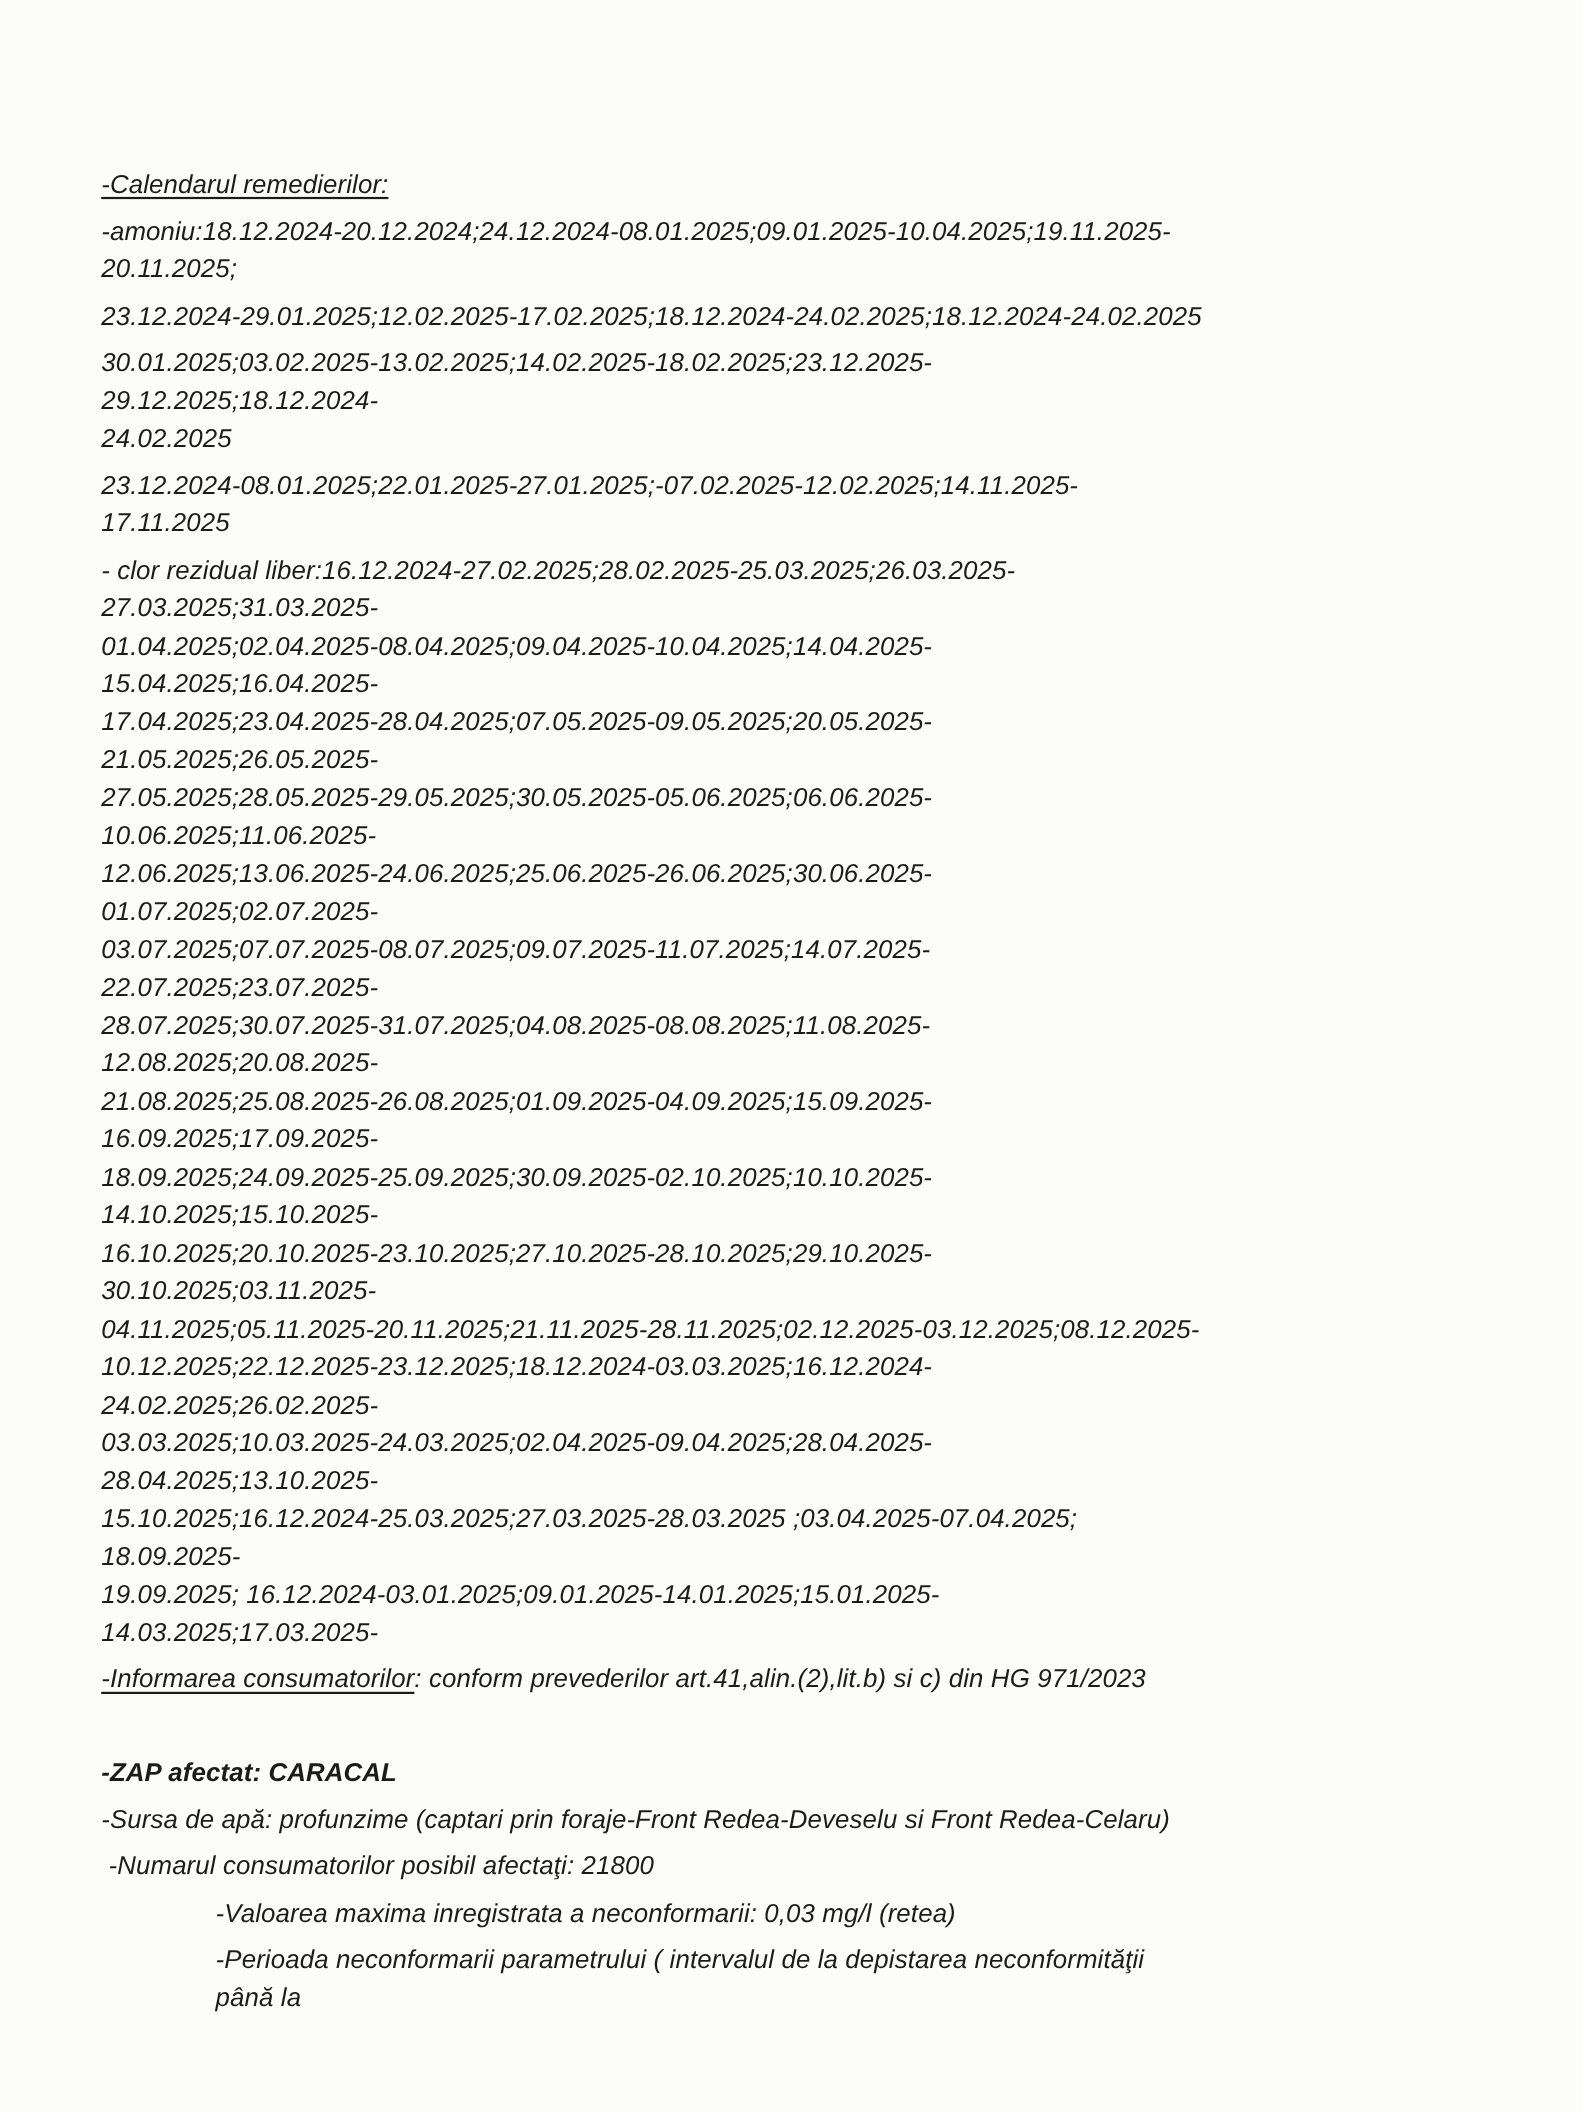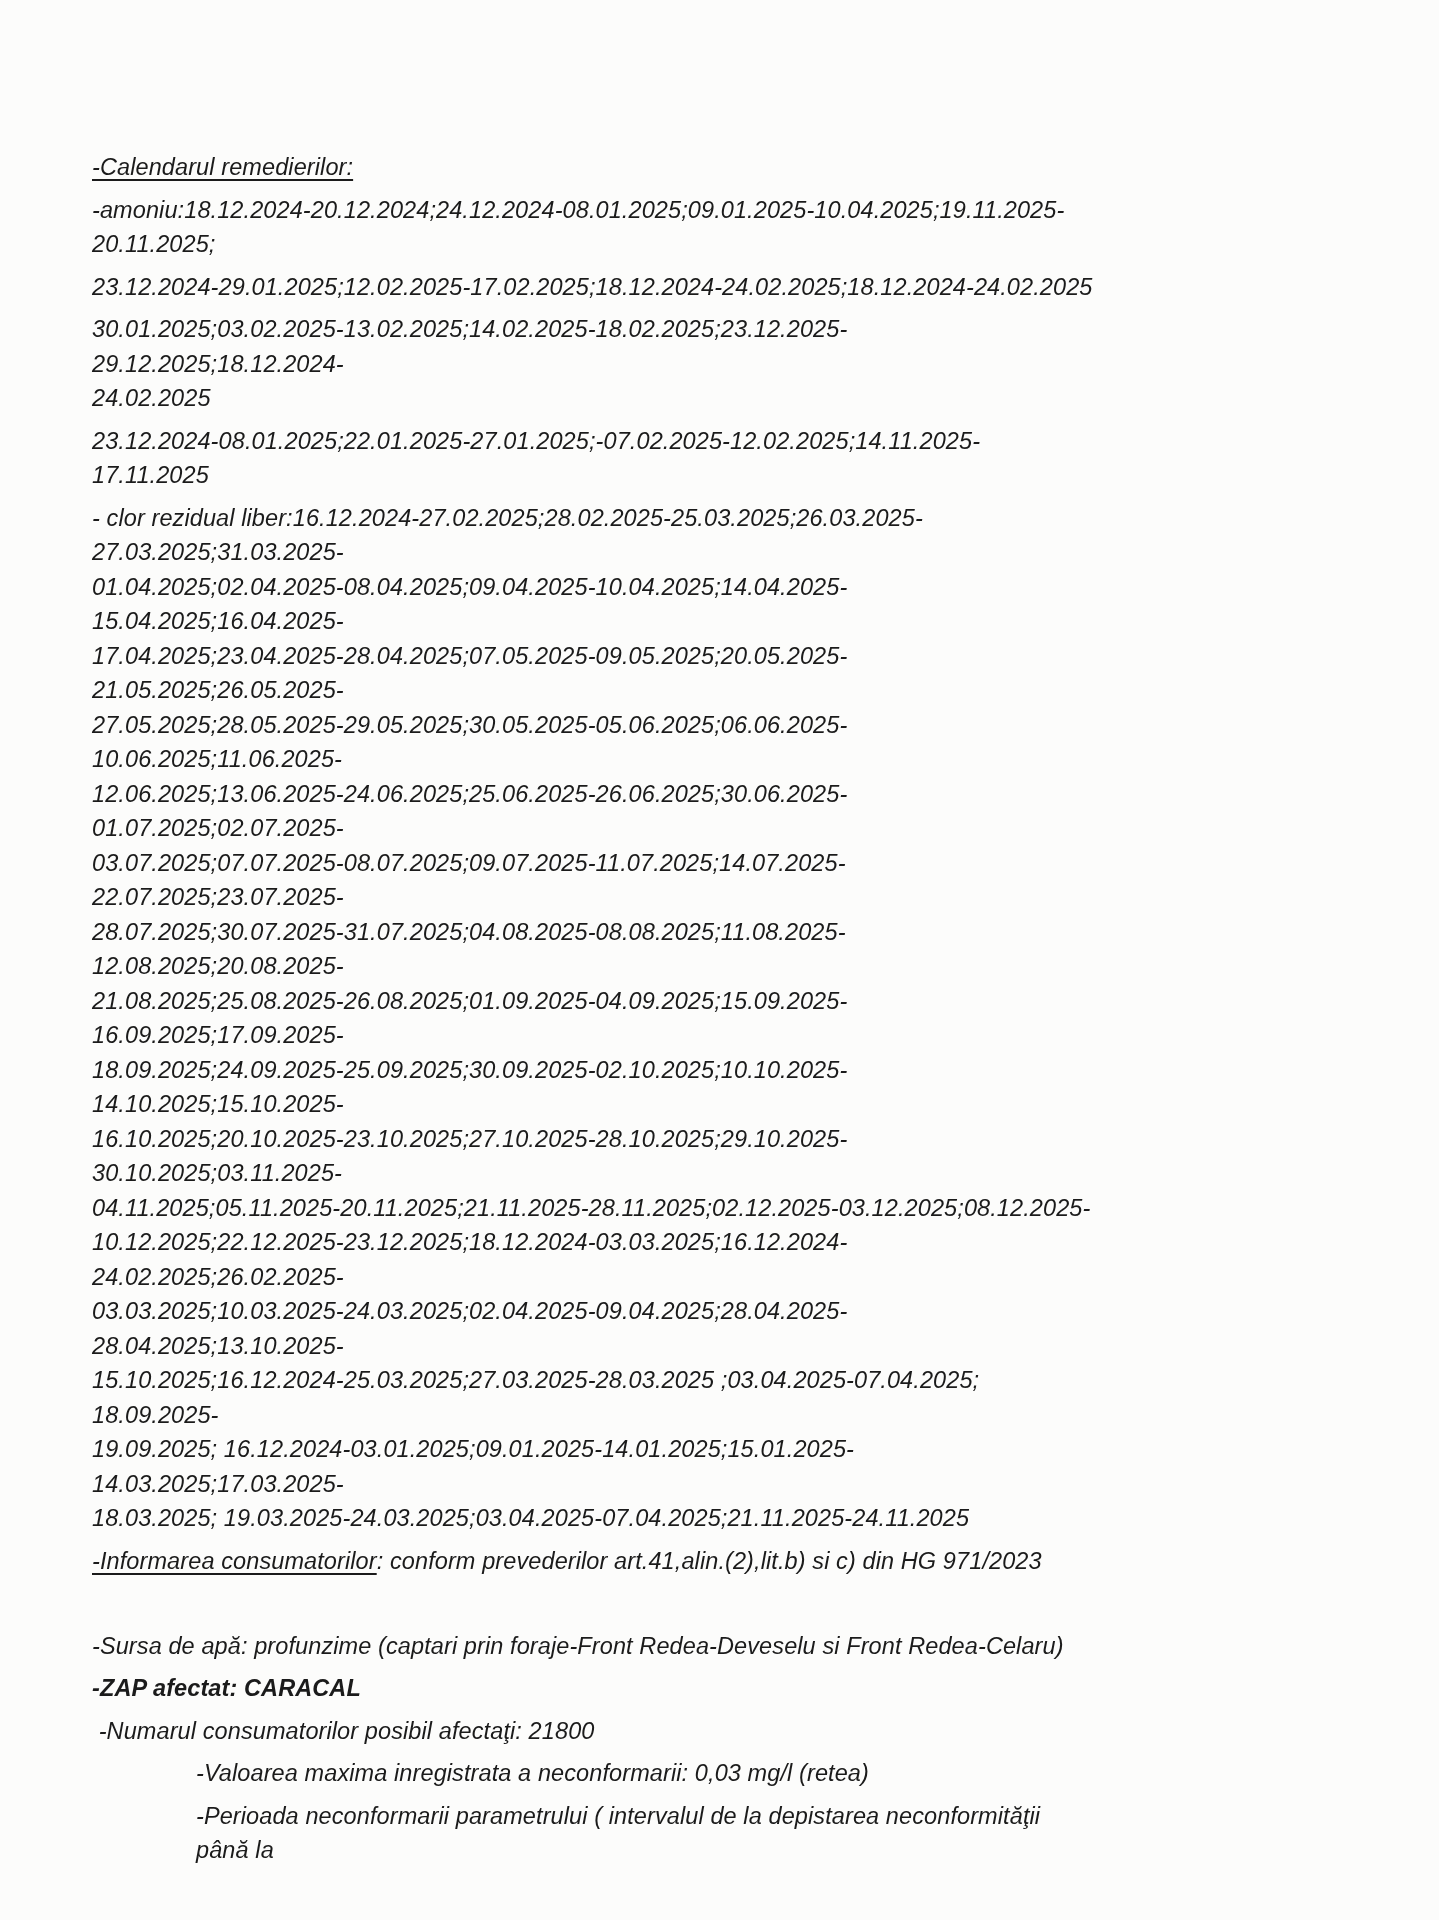--- a/index.html
+++ b/index.html
@@ -60,31 +60,30 @@
         <div class="line">03.07.2025;07.07.2025-08.07.2025;09.07.2025-11.07.2025;14.07.2025-22.07.2025;23.07.2025-</div>
         <div class="line">28.07.2025;30.07.2025-31.07.2025;04.08.2025-08.08.2025;11.08.2025-12.08.2025;20.08.2025-</div>
         <div class="line">21.08.2025;25.08.2025-26.08.2025;01.09.2025-04.09.2025;15.09.2025-16.09.2025;17.09.2025-</div>
         <div class="line">18.09.2025;24.09.2025-25.09.2025;30.09.2025-02.10.2025;10.10.2025-14.10.2025;15.10.2025-</div>
         <div class="line">16.10.2025;20.10.2025-23.10.2025;27.10.2025-28.10.2025;29.10.2025-30.10.2025;03.11.2025-</div>
         <div class="line">04.11.2025;05.11.2025-20.11.2025;21.11.2025-28.11.2025;02.12.2025-03.12.2025;08.12.2025-</div>
         <div class="line">10.12.2025;22.12.2025-23.12.2025;18.12.2024-03.03.2025;16.12.2024-24.02.2025;26.02.2025-</div>
         <div class="line">03.03.2025;10.03.2025-24.03.2025;02.04.2025-09.04.2025;28.04.2025-28.04.2025;13.10.2025-</div>
         <div class="line">15.10.2025;16.12.2024-25.03.2025;27.03.2025-28.03.2025 ;03.04.2025-07.04.2025; 18.09.2025-</div>
         <div class="line">19.09.2025; 16.12.2024-03.01.2025;09.01.2025-14.01.2025;15.01.2025-14.03.2025;17.03.2025-</div>
-        <div class="line">18.03.2025; 19.03.2025-24.03.2025;03.04.2025-07.04.2025;21.11.2025-24.11.2025</div>
       </div>
       <div class="para">
         <div class="line"><span class="u">-Informarea consumatorilor</span><span>: conform prevederilor art.41,alin.(2),lit.b) si c) din HG 971/2023</span></div>
       </div>
       <div class="para spacer"></div>
+      <div class="para bold">
+        <div class="line">-ZAP afectat: CARACAL</div>
+      </div>
       <div class="para">
         <div class="line">-Sursa de apă: profunzime (captari prin foraje-Front Redea-Deveselu si Front Redea-Celaru)</div>
-      </div>
-      <div class="para bold">
-        <div class="line">-ZAP afectat: CARACAL</div>
       </div>
       <div class="para">
         <div class="line"> -Numarul consumatorilor posibil afectaţi: 21800</div>
       </div>
       <div class="para indent-1">
         <div class="line">-Valoarea maxima inregistrata a neconformarii: 0,03 mg/l (retea)</div>
       </div>
       <div class="para indent-1">
         <div class="line">-Perioada neconformarii parametrului ( intervalul de la depistarea neconformităţii până la</div>
       </div>

